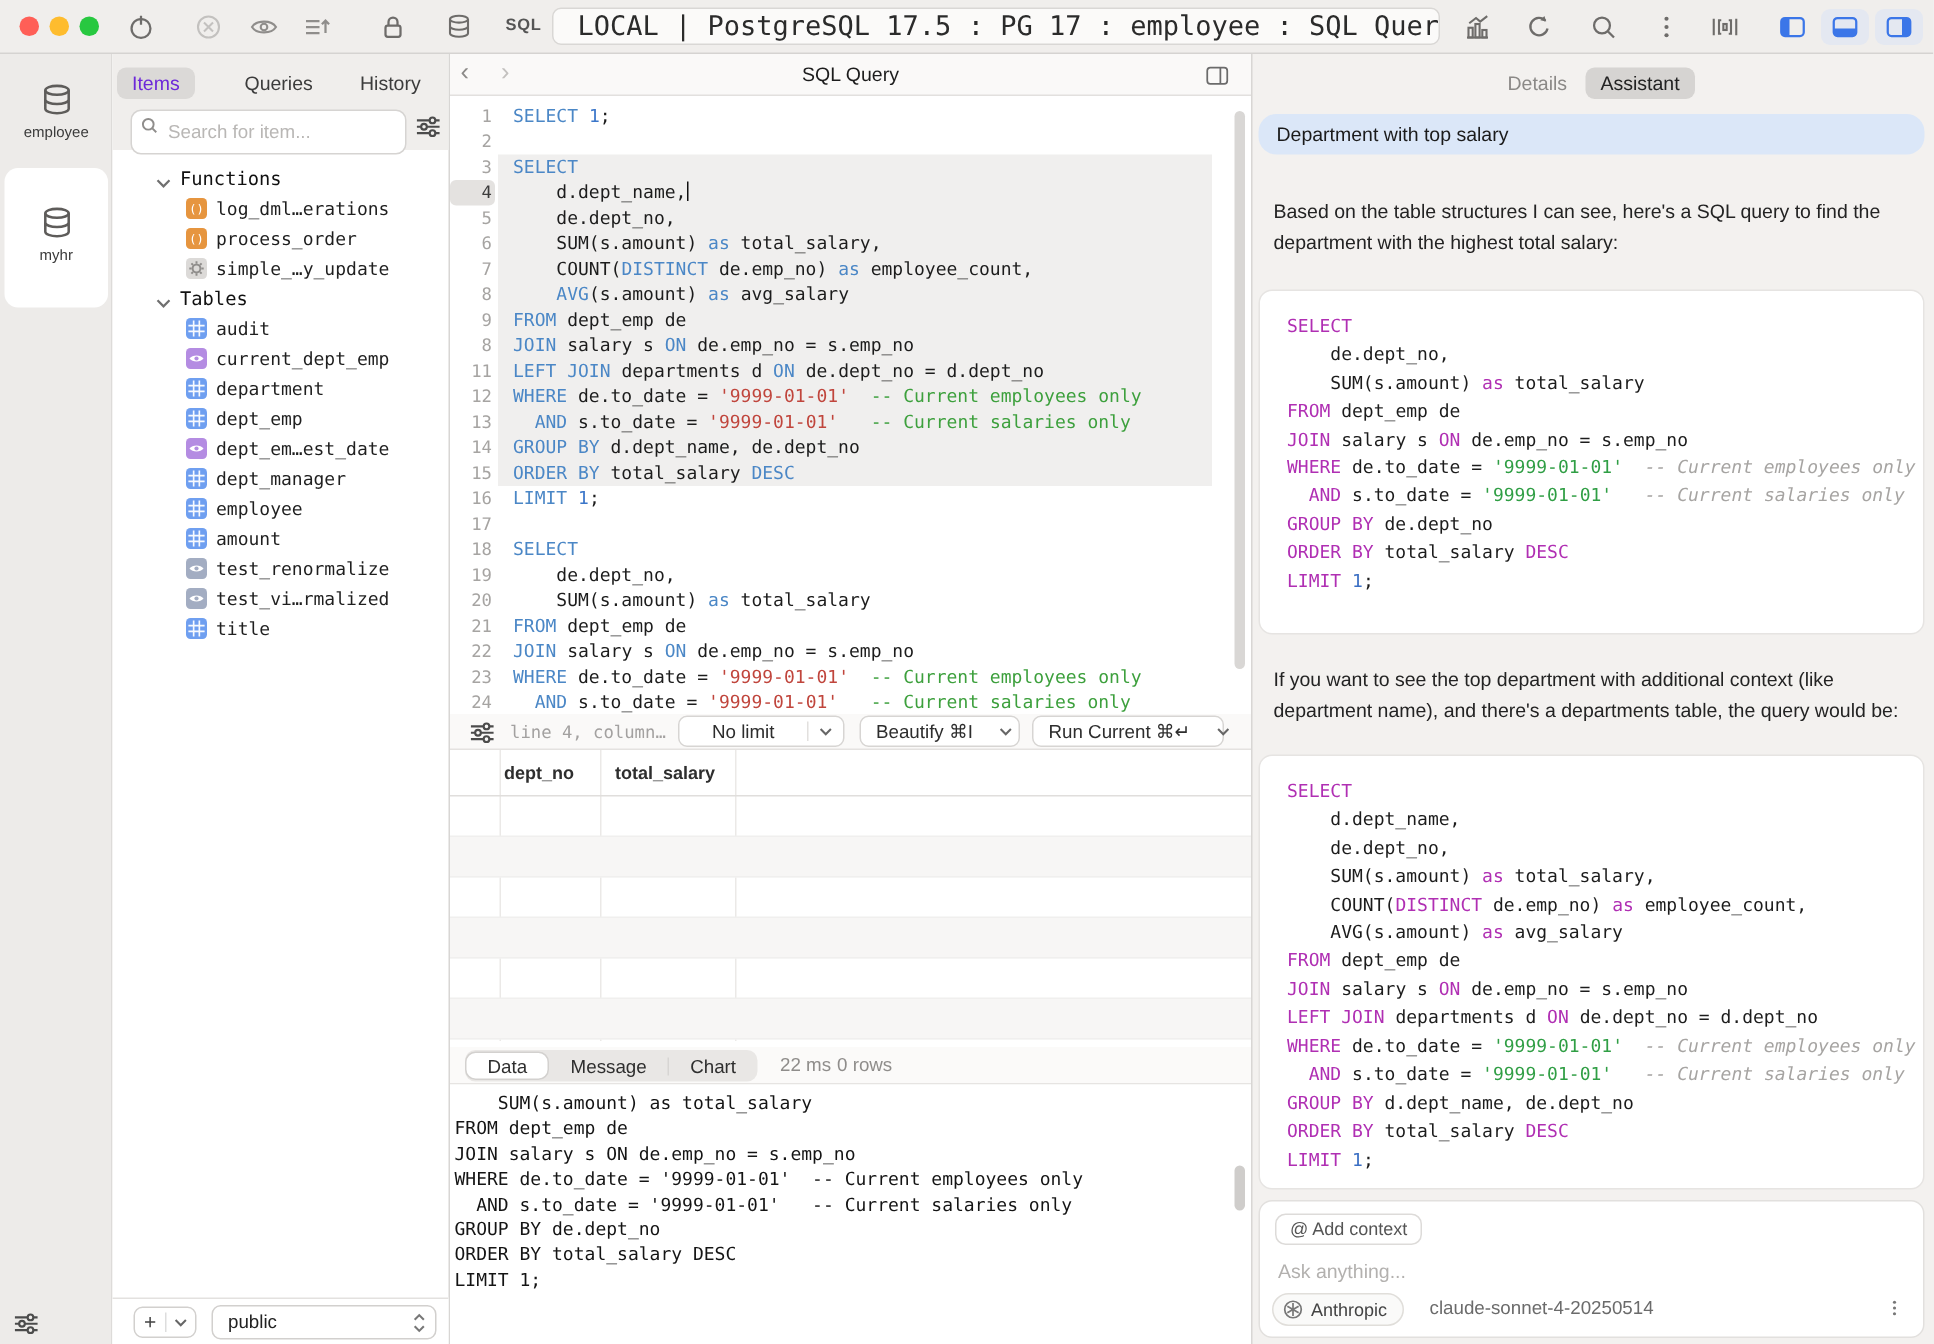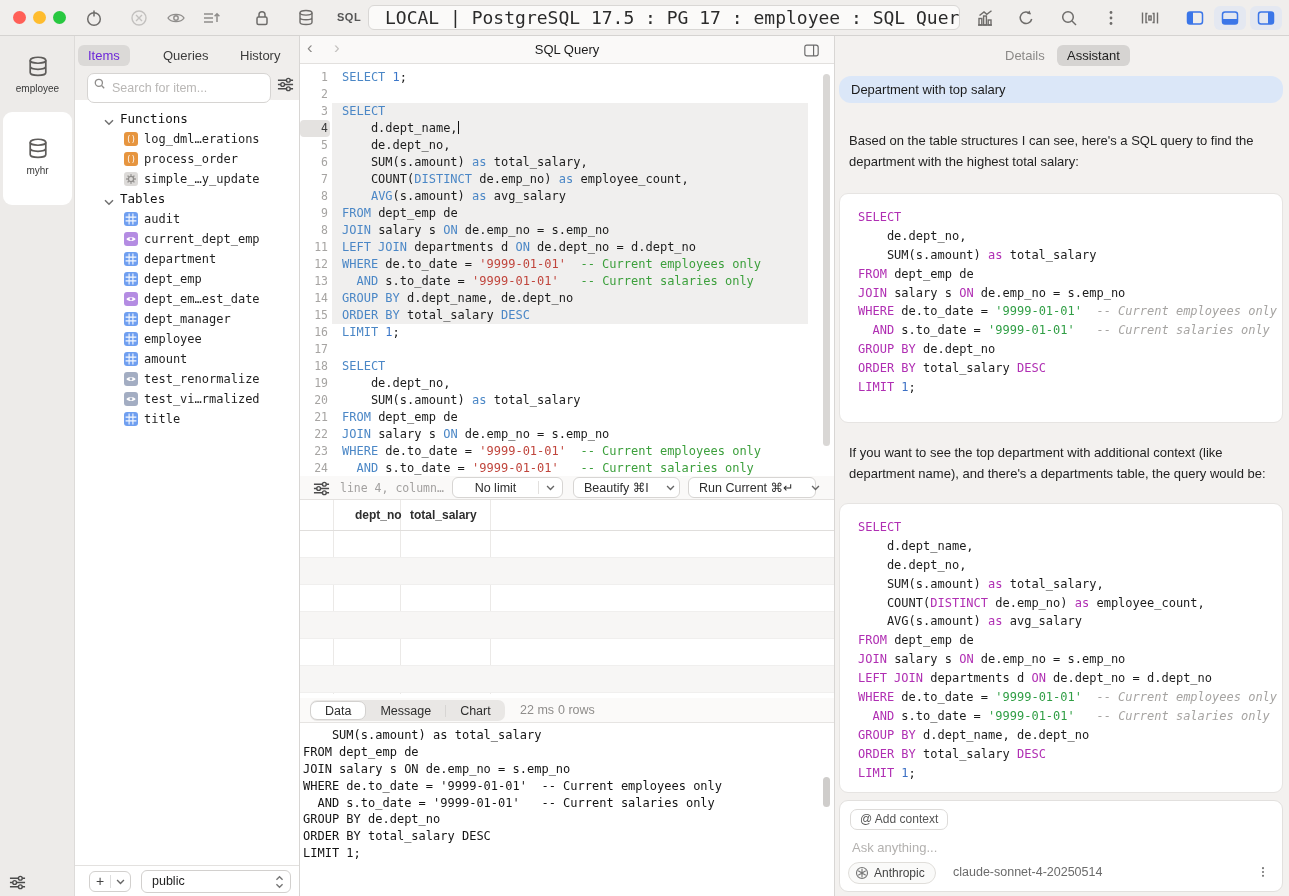--- a/index.html
+++ b/index.html
@@ -572,21 +572,21 @@
             </svg>
           </span>
       </div>
     </div>
 
     <div id="results">
       <div class="vline" style="left:33px"></div>
       <div class="vline" style="left:100px"></div>
       <div class="vline" style="left:190px"></div>
       <div id="res-head">
-        <span class="rcol" style="left:55px">dept_no</span>
+        <span class="rcol" style="left:36px">dept_no</span>
         <span class="rcol" style="left:110px">total_salary</span>
       </div>
       <div id="res-rows">
           <div class="rrow" style="top: 31px;"></div>
           <div class="rrow alt" style="top: 58px;"></div>
           <div class="rrow" style="top: 85px;"></div>
           <div class="rrow alt" style="top: 112px;"></div>
           <div class="rrow" style="top: 139px;"></div>
           <div class="rrow alt" style="top: 166px;"></div>
         </div>

